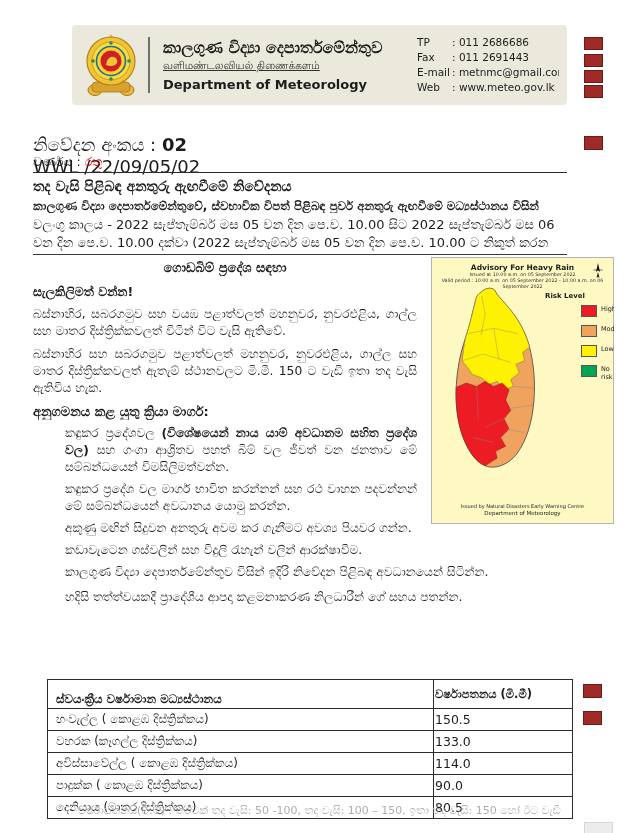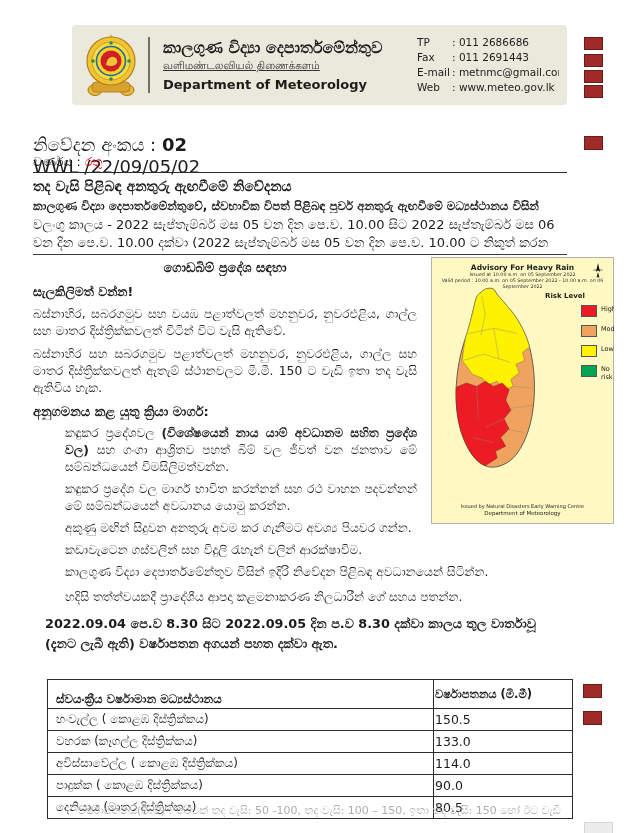--- a/index.html
+++ b/index.html
@@ -207,21 +207,20 @@
     <ul>
       <li class="clamp3"><span>කඳුකර ප්‍රදේශවල </span><b>(විශේෂයෙන් නාය යාම් අවධානම සහිත ප්‍රදේශ වල)</b><span> සහ ගංගා ආශ්‍රිතව පහත් බිම් වල ජීවත් වන ජනතාව මේ සම්බන්ධයෙන් විමසිලිමත්වන්න.</span></li>
       <li class="clamp2"><span>කඳුකර ප්‍රදේශ වල මාර්ග භාවිත කරන්නන් සහ රථ වාහන පදවන්නන් මේ සම්බන්ධයෙන් අවධානය යොමු කරන්න.</span></li>
       <li class="clamp1"><span>අකුණු මඟින් සිදුවන අනතුරු අවම කර ගැනීමට අවශ්‍ය පියවර ගන්න.</span></li>
       <li class="clamp1"><span>කඩාවැටෙන ගස්වලින් සහ විදුලි රැහැන් වලින් ආරක්ෂාවීම.</span></li>
       <li class="clamp1"><span>කාලගුණ විද්‍යා දෙපාර්තමේන්තුව විසින් ඉදිරි නිවේදන පිළිබඳ අවධානයෙන් සිටින්න.</span></li>
       <li class="clamp1 gap-top"><span>හදිසි තත්ත්වයකදී ප්‍රාදේශීය ආපදා කළමනාකරණ නිලධාරීන් ගේ සහය පතන්න.</span></li>
     </ul>
   </div>
 
-  <div class="summary">2022.09.04 පෙ.ව 8.30 සිට 2022.09.05 දින ප.ව 8.30 දක්වා කාලය තුල වාර්තාවූ (දැනට ලැබී ඇති) වර්ෂාපතන අගයන් පහත දක්වා ඇත.</div>
 
   <table class="rain-table">
     <tbody>
       <tr class="th-row">
         <td class="col-station">ස්වයංක්‍රීය වර්ෂාමාන මධ්‍යස්ථානය</td>
         <td class="col-value">වර්ෂාපතනය (මි.මී)</td>
       </tr>
       <tr class="d-row">
         <td class="col-station">හංවැල්ල ( කොළඹ දිස්ත්‍රික්කය)</td>
         <td class="col-value">150.5</td>

